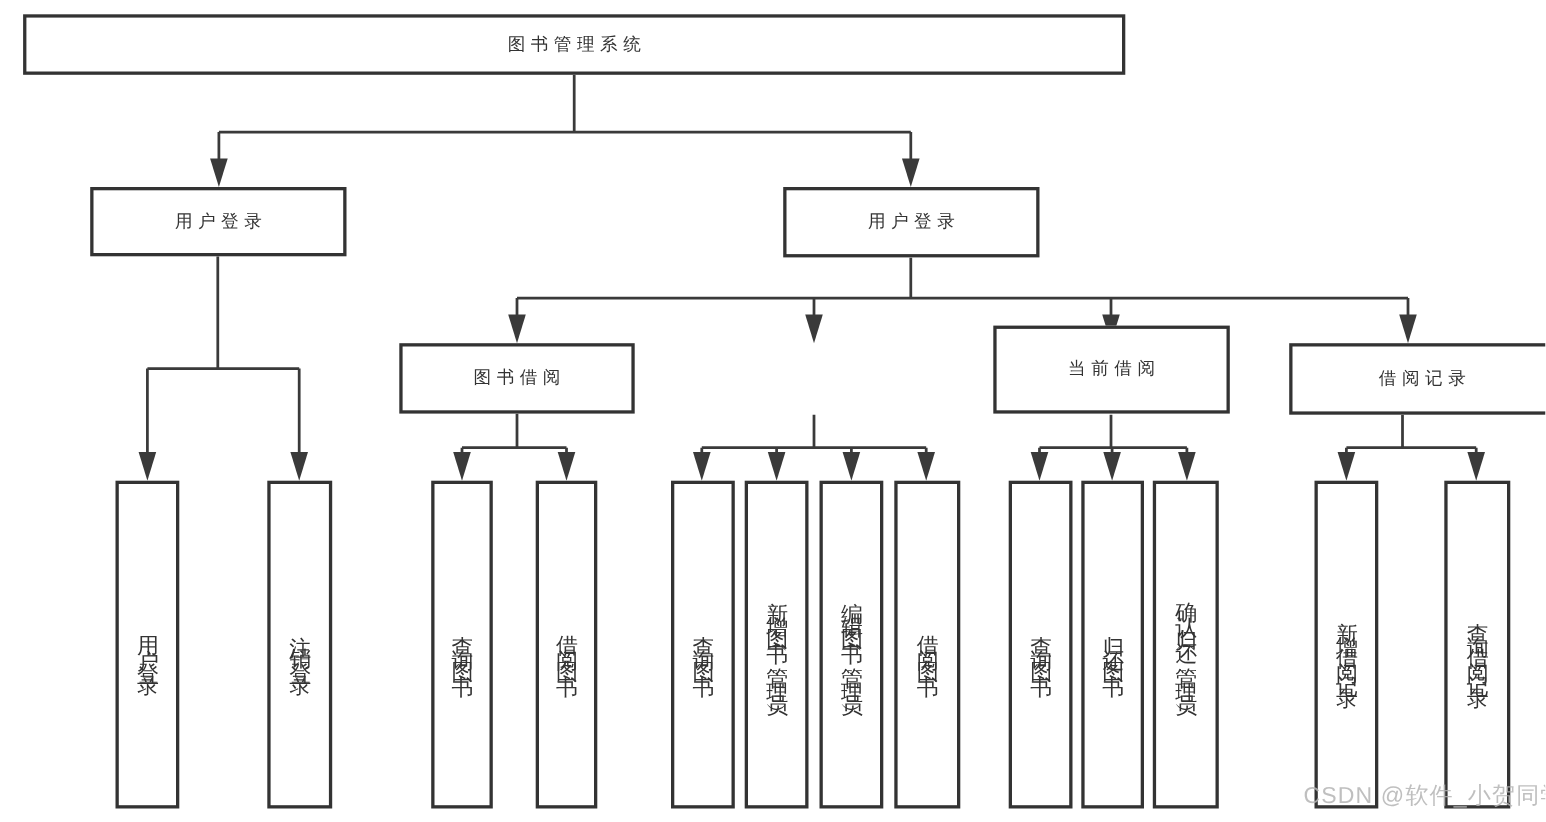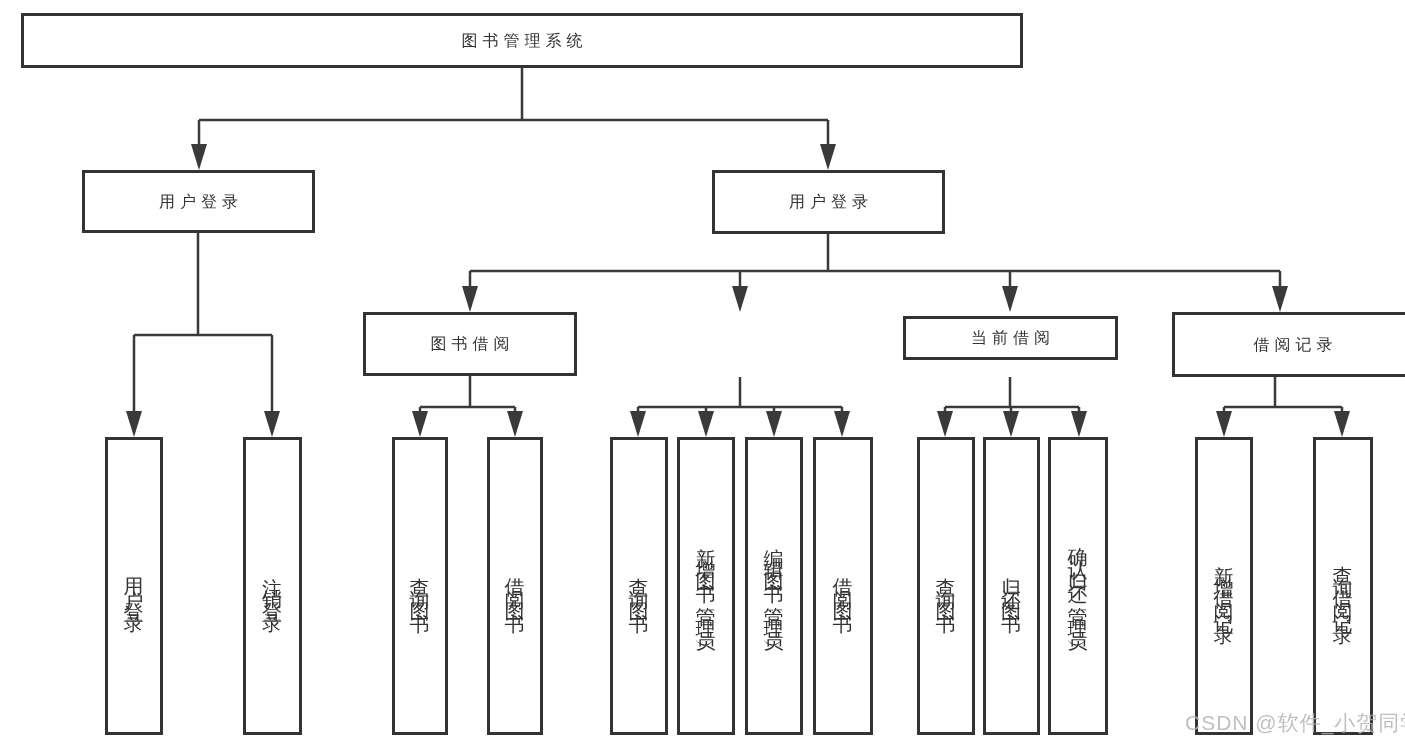--- a/index.html
+++ b/index.html
@@ -107,21 +107,21 @@
   <div class="node h" style="left:82px; top:170px; width:233px; height:63px">
     <span>用户登录</span>
   </div>
   <div class="node h" style="left:712px; top:170px; width:233px; height:64px">
     <span>用户登录</span>
   </div>
 
   <div class="node h" style="left:363px; top:312px; width:214px; height:64px">
     <span>图书借阅</span>
   </div>
-  <div class="node h" style="left:903px; top:316px; width:215px; height:44px">
+  <div class="node h" style="left:903px; top:296px; width:215px; height:80px">
     <span>当前借阅</span>
   </div>
   <div class="node h" style="left:1172px; top:312px; width:242px; height:65px">
     <span>借阅记录</span>
   </div>
 
   <div class="node v" style="left:105px; top:437px; width:58px; height:298px">
     <span>用户登录</span>
   </div>
   <div class="node v" style="left:243px; top:437px; width:59px; height:298px">

